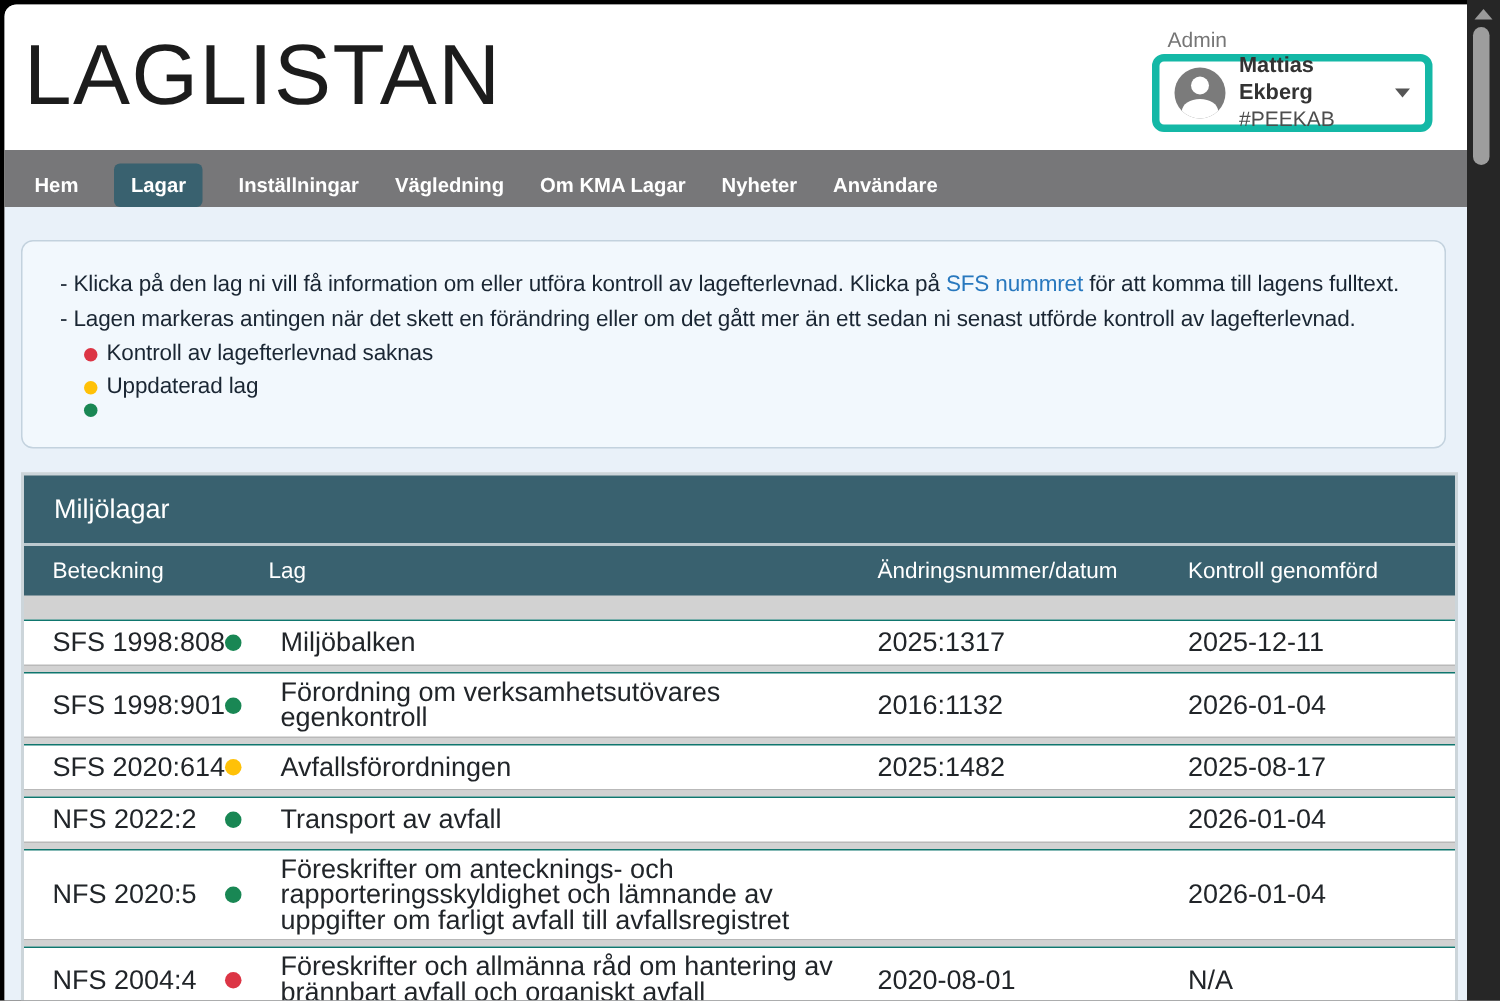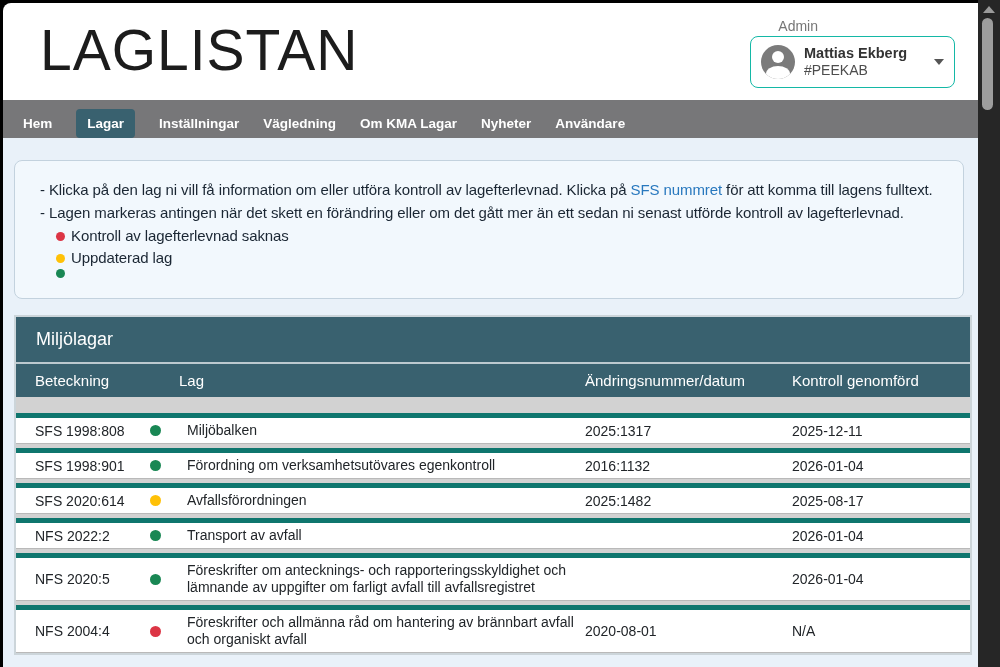--- a/index.html
+++ b/index.html
@@ -22,32 +22,32 @@
   .scroll-arrow-up {
     position:absolute; top:6px; left:5px;
     width:0; height:0; border-left:6px solid transparent;
     border-right:6px solid transparent; border-bottom:7px solid #9a9a9a;
   }
   .scroll-thumb {
     position:absolute; top:18px; left:4px; width:11px; height:92px;
     background:#9d9d9d; border-radius:6px;
   }
   
-  .header { height:97px; position:relative; background:#fff; flex:0 0 auto;margin-left:24px; }
+  .header { height:97px; position:relative; background:#fff; flex:0 0 auto; }
   .logo {
     position:absolute; left:13px; top:14px;
     font-size:57px; font-weight:400; letter-spacing:1px; color:#1c1c1c;
   }
   .admin-label {
     position:absolute; right:160px; top:15px;
     font-size:14px; color:#767676;
   }
   .user-box {
-    position:absolute; right:23px; top:33px; width:205px; height:52px;
-    border:1px solid #14b8a6; border-radius:8px; background:#fff;
+    position:absolute; right:23px; top:33px; width:187px; height:52px;
+    border:5px solid #14b8a6; border-radius:8px; background:#fff;
     display:flex; align-items:center; padding:0 10px; cursor:pointer;
   }
   .avatar {
     width:34px; height:34px; border-radius:50%; background:#7b7b7b;
     position:relative; overflow:hidden; flex:0 0 auto;
   }
   .avatar::before {
     content:""; position:absolute; top:6px; left:11px; width:12px; height:12px;
     border-radius:50%; background:#fff;
   }
@@ -102,22 +102,22 @@
     grid-template-columns:115px 48px 1fr 207px 178px;
     align-items:center;
   }
   .col-head {
     background:#39616f; color:#fff; font-size:15px; height:33px;
     margin-bottom:16px;
   }
   .col-head .h1 { grid-column:1 / span 2; padding-left:19px; }
   .data-row {
     background:#fff; min-height:31px; margin-bottom:4px;
-    border-top:5px solid #0f766e; border-bottom:1px solid #b9b9b9;
-    font-size:14px; color:#212529; cursor:pointer;
+    border-top:1px solid #0f766e; border-bottom:1px solid #b9b9b9;
+    font-size:18px; color:#212529; cursor:pointer;
   }
   .data-row:last-child { margin-bottom:0; }
   .cell-bet { padding-left:19px; white-space:nowrap; }
   .cell-dot { display:flex; justify-content:center; }
   .status-dot { width:11px; height:11px; border-radius:50%; }
   .cell-lag { padding:4px 10px 4px 8px; line-height:17px; }
 </style>
 </head>
 <body>
 

